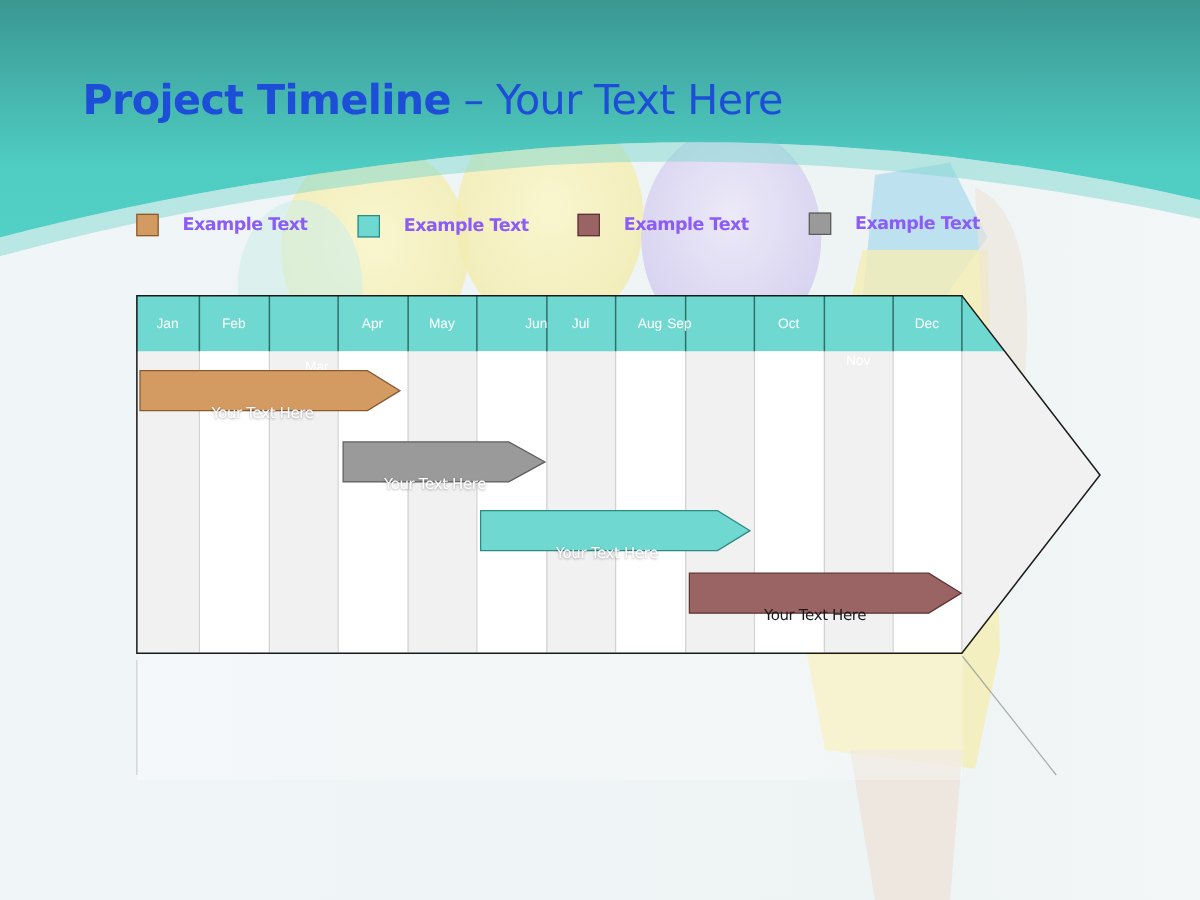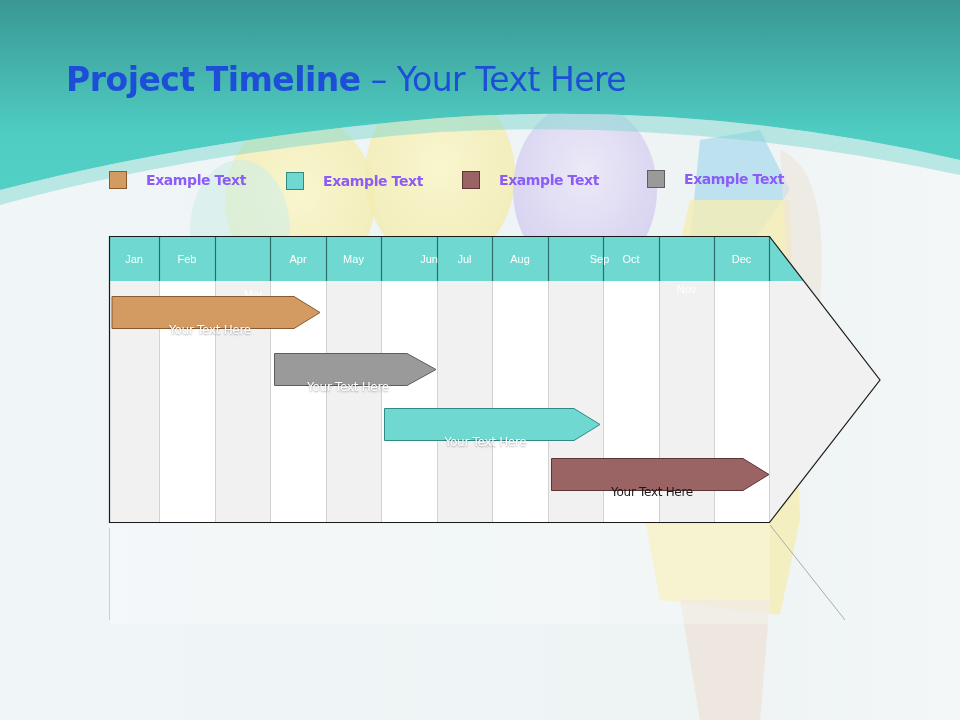--- a/index.html
+++ b/index.html
@@ -130,21 +130,21 @@
 </svg>
 
 <div class="month" style="left:109px; width:50px; border-left:none;">Jan</div>
 <div class="month" style="left:159px; width:56px; border-left:none;">Feb</div>
 <div class="month" style="left:226px; width:55px; border-left:none;margin-top:35px;">Mar</div>
 <div class="month" style="left:270px; width:56px; border-left:none;">Apr</div>
 <div class="month" style="left:326px; width:55px; border-left:none;">May</div>
 <div class="month" style="left:381px; width:56px; border-left:none;padding-left:40px;">Jun</div>
 <div class="month" style="left:437px; width:55px; border-left:none;">Jul</div>
 <div class="month" style="left:492px; width:56px; border-left:none;">Aug</div>
-<div class="month" style="left:572px; width:55px; border-left:none;text-align:right;">Sep</div>
+<div class="month" style="left:516px; width:55px; border-left:none;text-align:right;">Sep</div>
 <div class="month" style="left:603px; width:56px; border-left:none;">Oct</div>
 <div class="month" style="left:659px; width:55px; border-left:none;margin-top:30px;">Nov</div>
 <div class="month" style="left:714px; width:55px; border-left:none;">Dec</div>
 
 <svg style="position:absolute; left:0; top:0;" width="960" height="720">
   <polygon points="112,296.5 294,296.5 320,312.5 294,328.5 112,328.5" fill="#d39a62" stroke="#8a5a2e" stroke-width="1"></polygon>
   <polygon points="274.5,353.5 407,353.5 436,369.5 407,385.5 274.5,385.5" fill="#9a9a9a" stroke="#5e5e5e" stroke-width="1"></polygon>
   <polygon points="384.5,408.5 574,408.5 600,424.5 574,440.5 384.5,440.5" fill="#6fd9d1" stroke="#2f8a84" stroke-width="1"></polygon>
   <polygon points="551.5,458.5 743,458.5 769,474.5 743,490.5 551.5,490.5" fill="#9a6464" stroke="#5e3535" stroke-width="1"></polygon>
 </svg>

